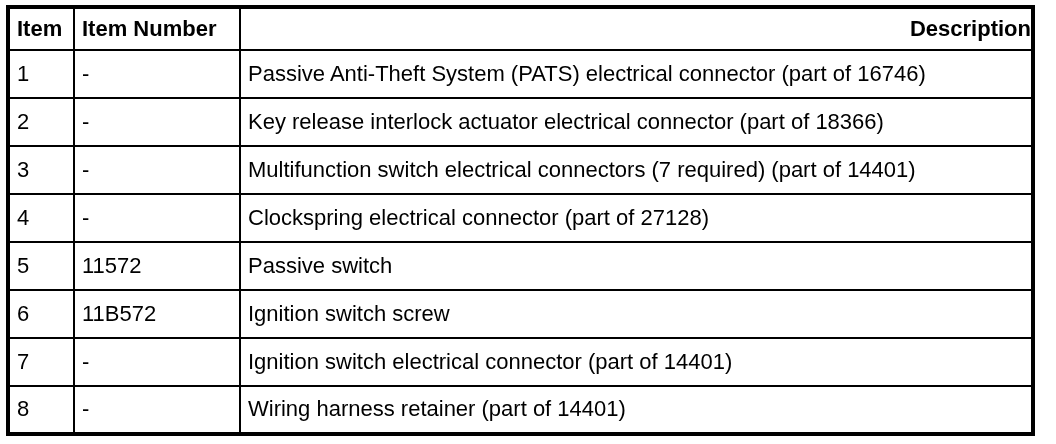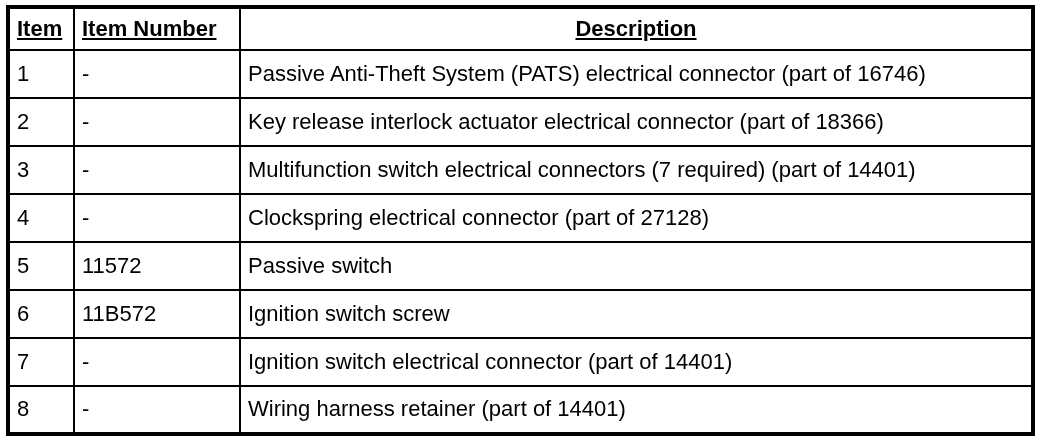--- a/index.html
+++ b/index.html
@@ -36,24 +36,23 @@
     padding: 0 4px 0 7px;
     vertical-align: middle;
     overflow: hidden;
     white-space: nowrap;
   }
   table.parts thead tr { height: 43px; }
   table.parts tbody tr { height: 48px; }
   table.parts th {
     font-weight: bold;
     text-align: left;
-    text-decoration: underline;
   }
   table.parts th.desc-head {
-    text-align: center;
+    text-align: right;
     padding: 0;
   }
 </style>
 </head>
 <body>
 
 <div class="table-wrap">
   <table class="parts">
     <colgroup>
       <col class="col-item">

